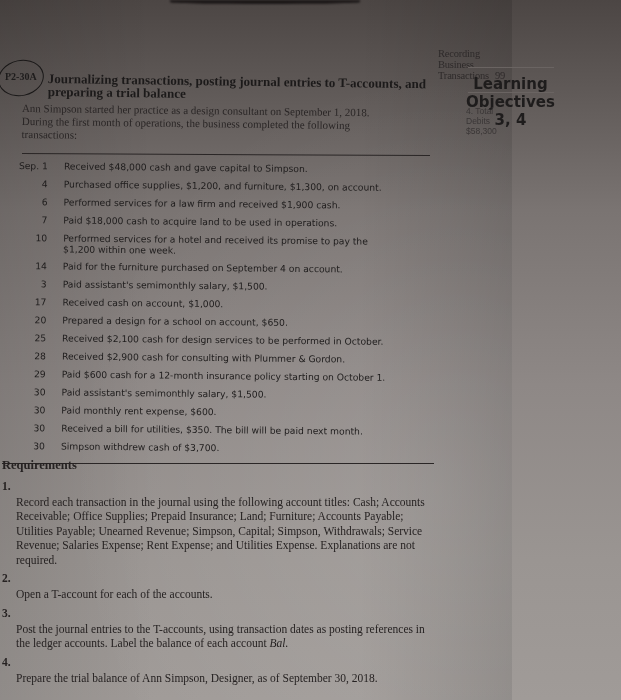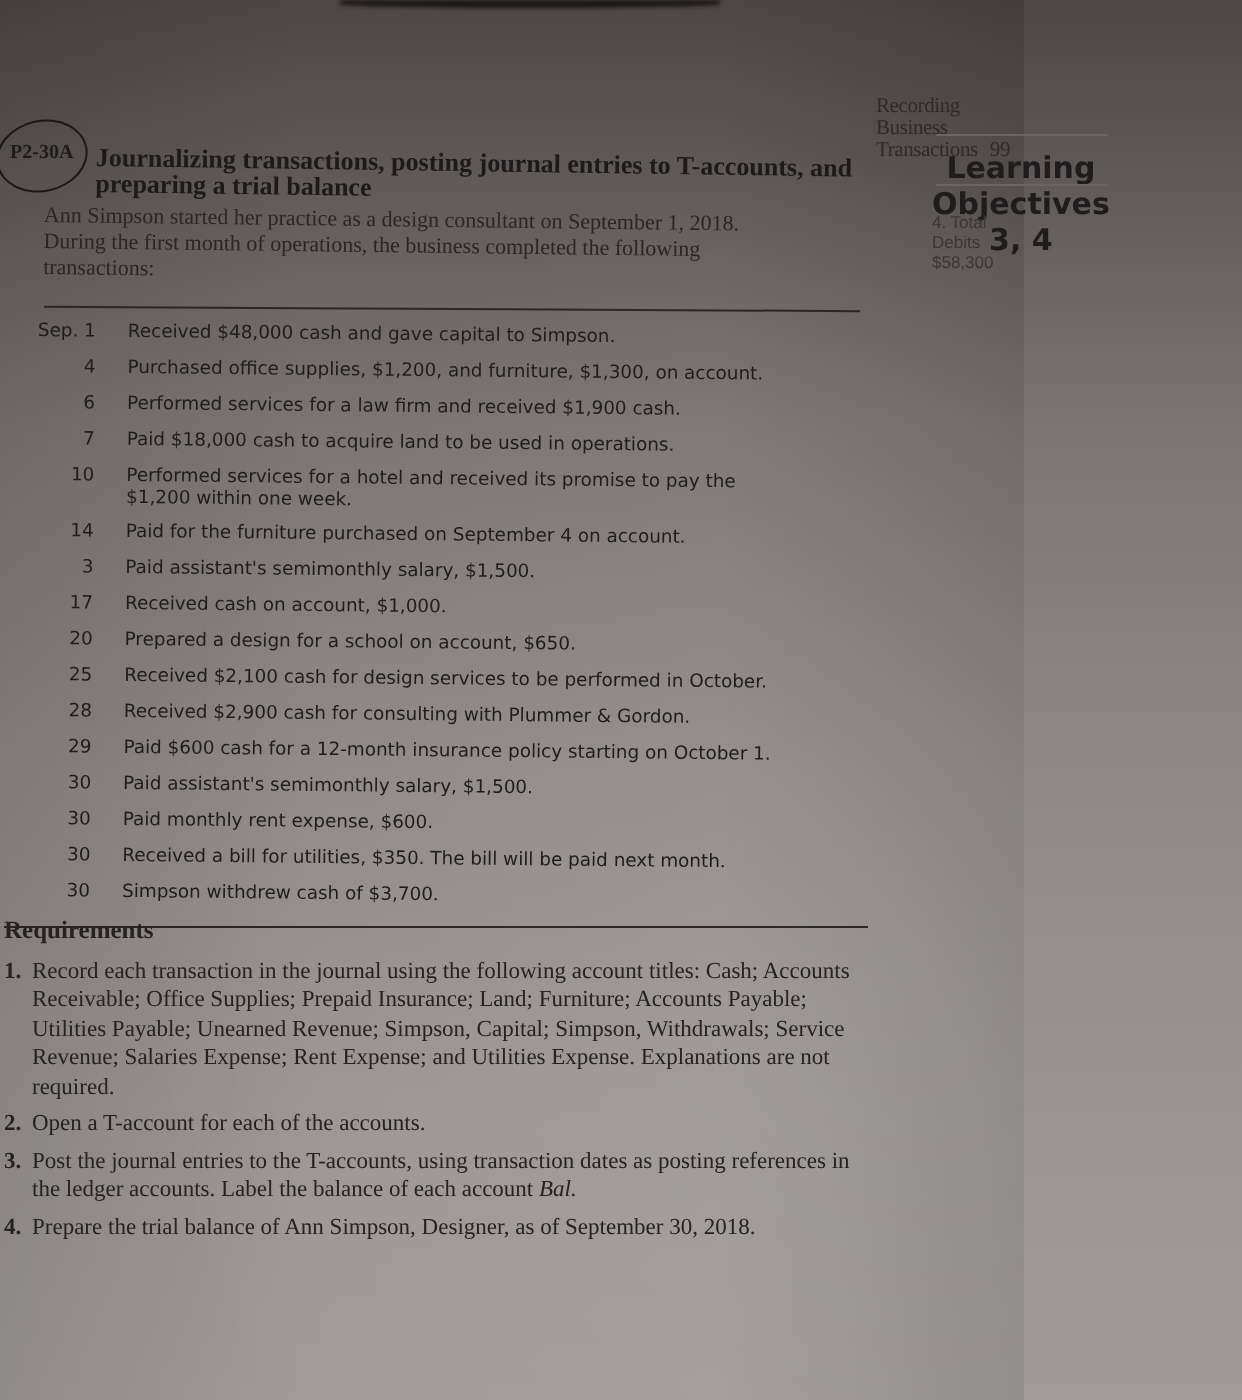--- a/index.html
+++ b/index.html
@@ -64,21 +64,21 @@
     .tx-row { display: flex; align-items: flex-start; min-height: 18px; }
     .tx-date { width: 46px; text-align: right; padding-right: 16px; flex: none; }
     .tx-text { flex: 1; line-height: 11px; }
     .req {
       position: absolute; left: 2px; top: 458px; width: 430px;
       font-size: 11.5px; color: #262222; line-height: 14.5px;
     }
     .req-head { font-weight: bold; font-size: 12.5px; margin-bottom: 6px; }
     .req-item { display: flex; margin-bottom: 4px; }
     .req-num { width: 14px; flex: none; font-weight: bold; }
-    .req-text { flex: 1; }
+    .req-text { flex: 1; margin-top: 16px; }
     .req-text i { }
   </style>
 </head>
 <body>
 
 <div class="page">
   <div class="top-shadow"></div>
 
   <div class="running-head">
     <span>Recording Business Transactions</span><span class="pg">99</span>

